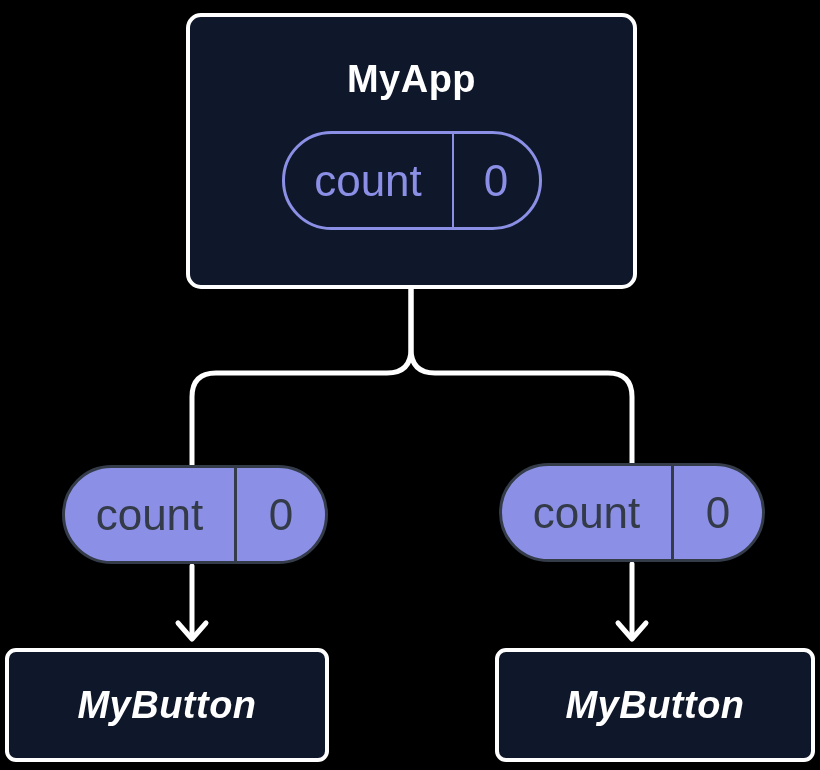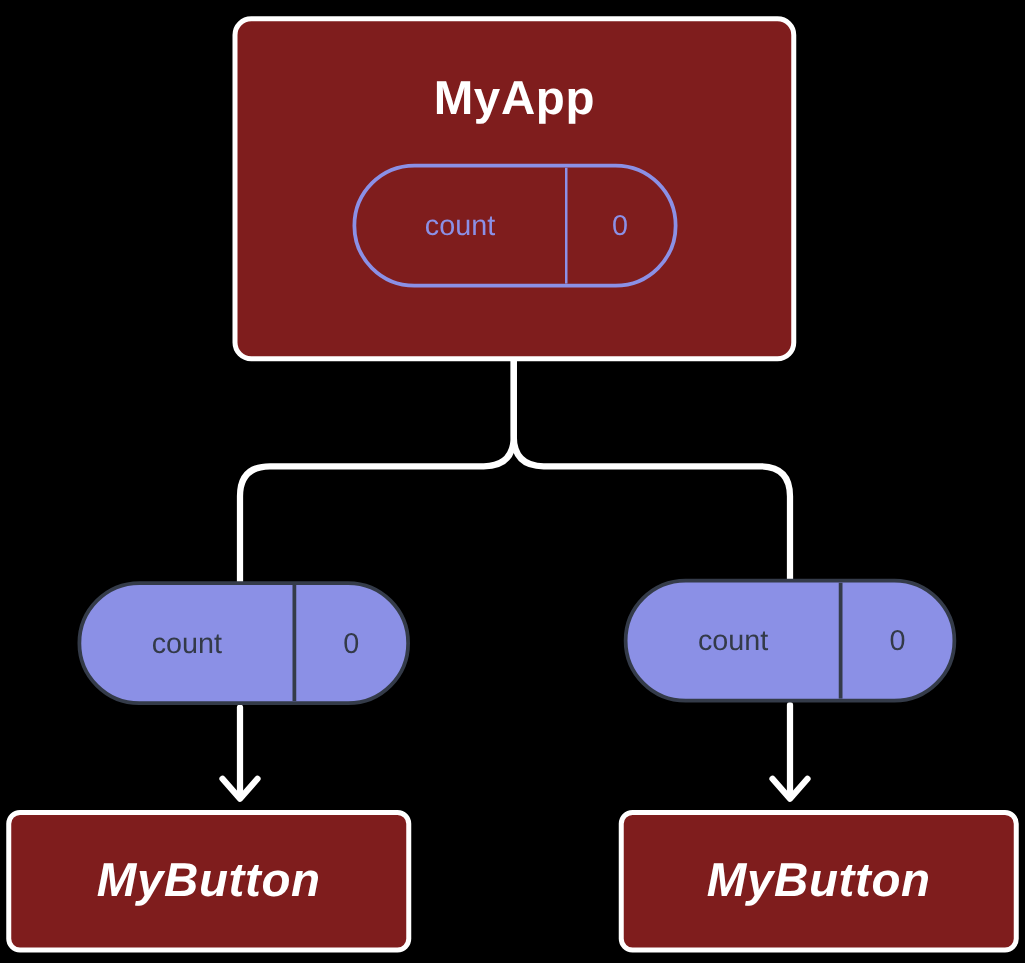--- a/index.html
+++ b/index.html
@@ -15,21 +15,21 @@
     overflow: hidden;
     font-family: "Liberation Sans", sans-serif;
   }
   .connectors {
     position: absolute;
     left: 0; top: 0;
     width: 820px; height: 770px;
   }
   .node {
     position: absolute;
-    background: #7f1d1d;
+    background: #0f172a;
     border: 4px solid #FFFFFF;
     box-sizing: border-box;
     color: #FFFFFF;
     text-align: center;
   }
   .node.root {
     left: 186px; top: 13px;
     width: 451px; height: 276px;
     border-radius: 15px;
     display: flex;
@@ -52,21 +52,21 @@
     font-style: italic;
   }
   .node.leaf.left  { left: 5px;   top: 648px; width: 324px; height: 114px; }
   .node.leaf.right { left: 495px; top: 648px; width: 320px; height: 114px; }
 
   .pill {
     box-sizing: border-box;
     border-radius: 60px;
     display: flex;
     align-items: stretch;
-    font-size: 23px;
+    font-size: 44px;
     overflow: hidden;
   }
   .pill .cell {
     display: flex;
     align-items: center;
     justify-content: center;
   }
   
   .pill.outline {
     margin-top: 30px;

